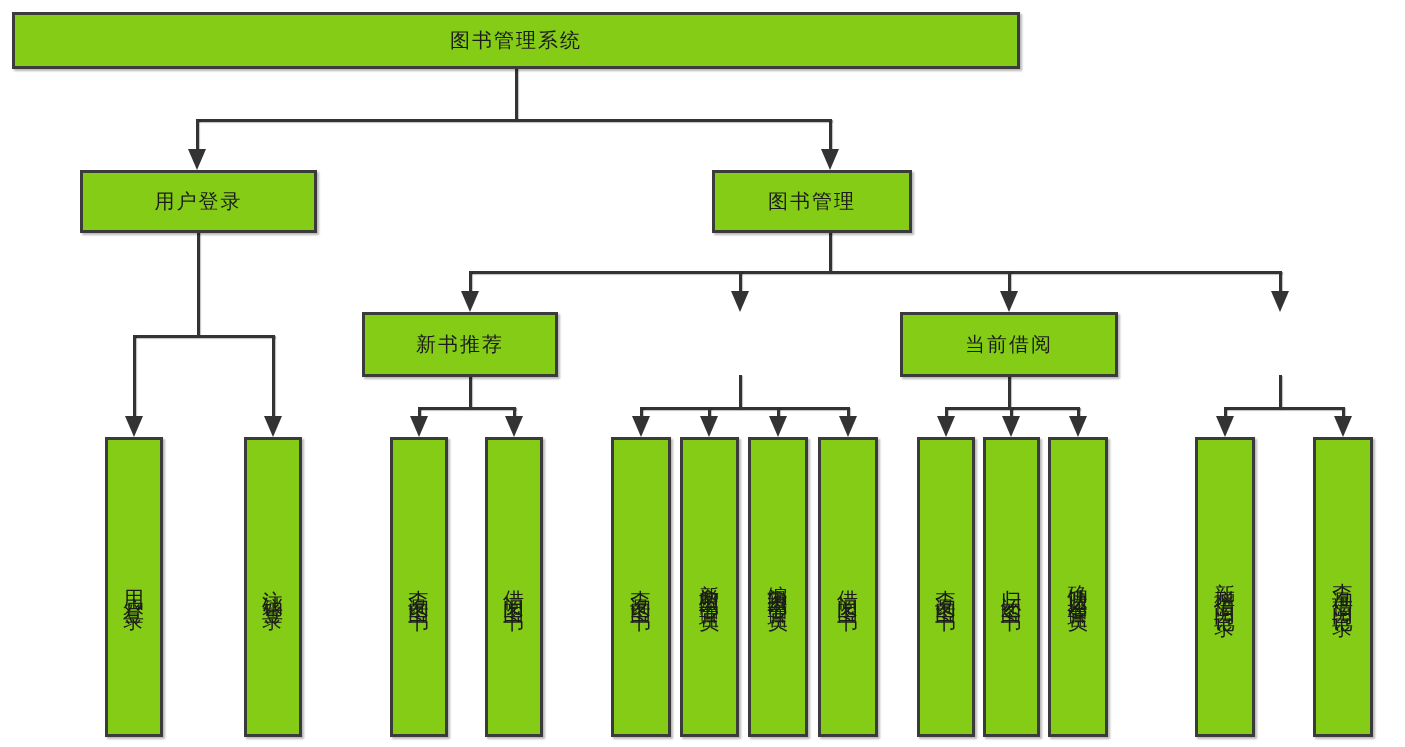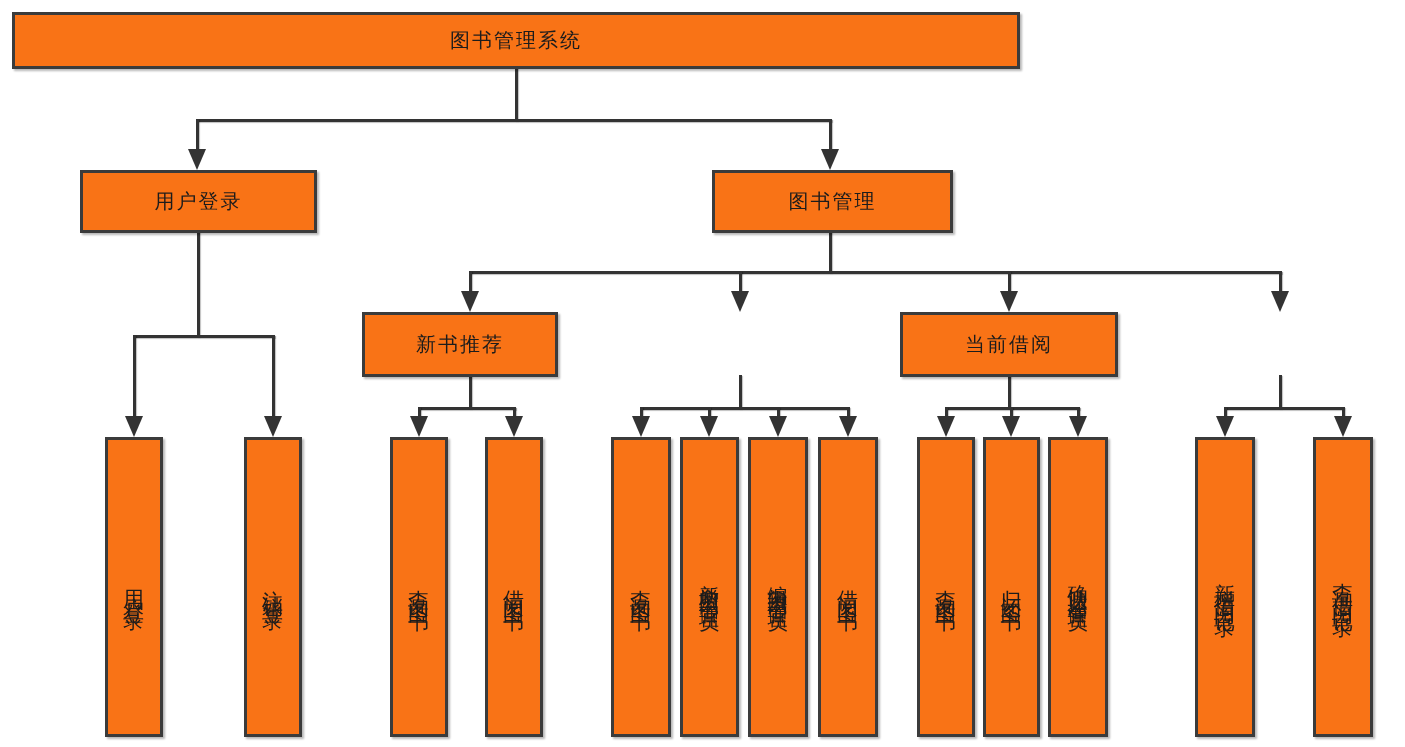--- a/index.html
+++ b/index.html
@@ -5,21 +5,21 @@
   html,body { margin:0; padding:0; background:#fff; }
   #canvas {
     position:relative; width:1405px; height:747px;
     background:var(--background,#fff);
     font-family:"Liberation Sans", sans-serif;
     overflow:hidden;
   }
   .node {
     position:absolute; box-sizing:border-box;
     border:3px solid var(--box_border,#3b3b3b);
-    background:#f97316;
+    background:#84cc16;
     display:flex; align-items:center; justify-content:center;
     box-shadow:2px 2px 2px rgba(0,0,0,0.28);
   }
   .hlabel {
     font-size:20px; letter-spacing:2px; color:var(--text,#1c1c1c);
     white-space:nowrap;
   }
   .vlabel {
     writing-mode:vertical-rl; text-orientation:mixed;
     font-size:21px; letter-spacing:7px; color:var(--text,#1c1c1c);
@@ -104,21 +104,21 @@
   <div class="vl" style="left:1341.5px;top:407px;height:11px;"></div>
   <div class="ah" style="left:1334px;top:416px;"></div>
 
   <div class="node" style="left:12px;top:12px;width:1008px;height:57px;">
     <span class="hlabel">图书管理系统</span>
   </div>
 
   <div class="node" style="left:80px;top:170px;width:237px;height:63px;">
     <span class="hlabel">用户登录</span>
   </div>
-  <div class="node" style="left:712px;top:170px;width:241px;height:63px;">
+  <div class="node" style="left:712px;top:170px;width:200px;height:63px;">
     <span class="hlabel">图书管理</span>
   </div>
 
   <div class="node" style="left:362px;top:312px;width:196px;height:65px;">
     <span class="hlabel">新书推荐</span>
   </div>
   <div class="node" style="left:900px;top:312px;width:218px;height:65px;">
     <span class="hlabel">当前借阅</span>
   </div>
 

